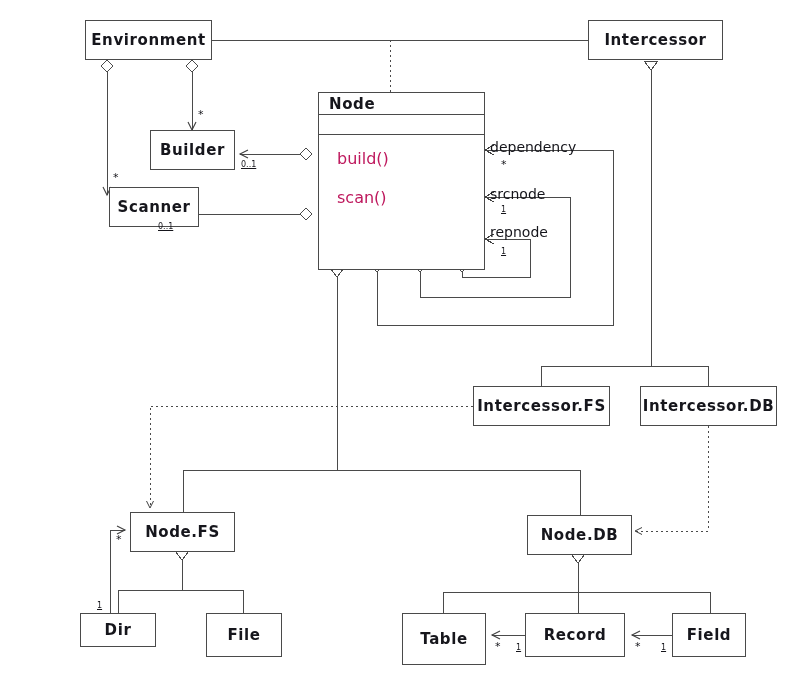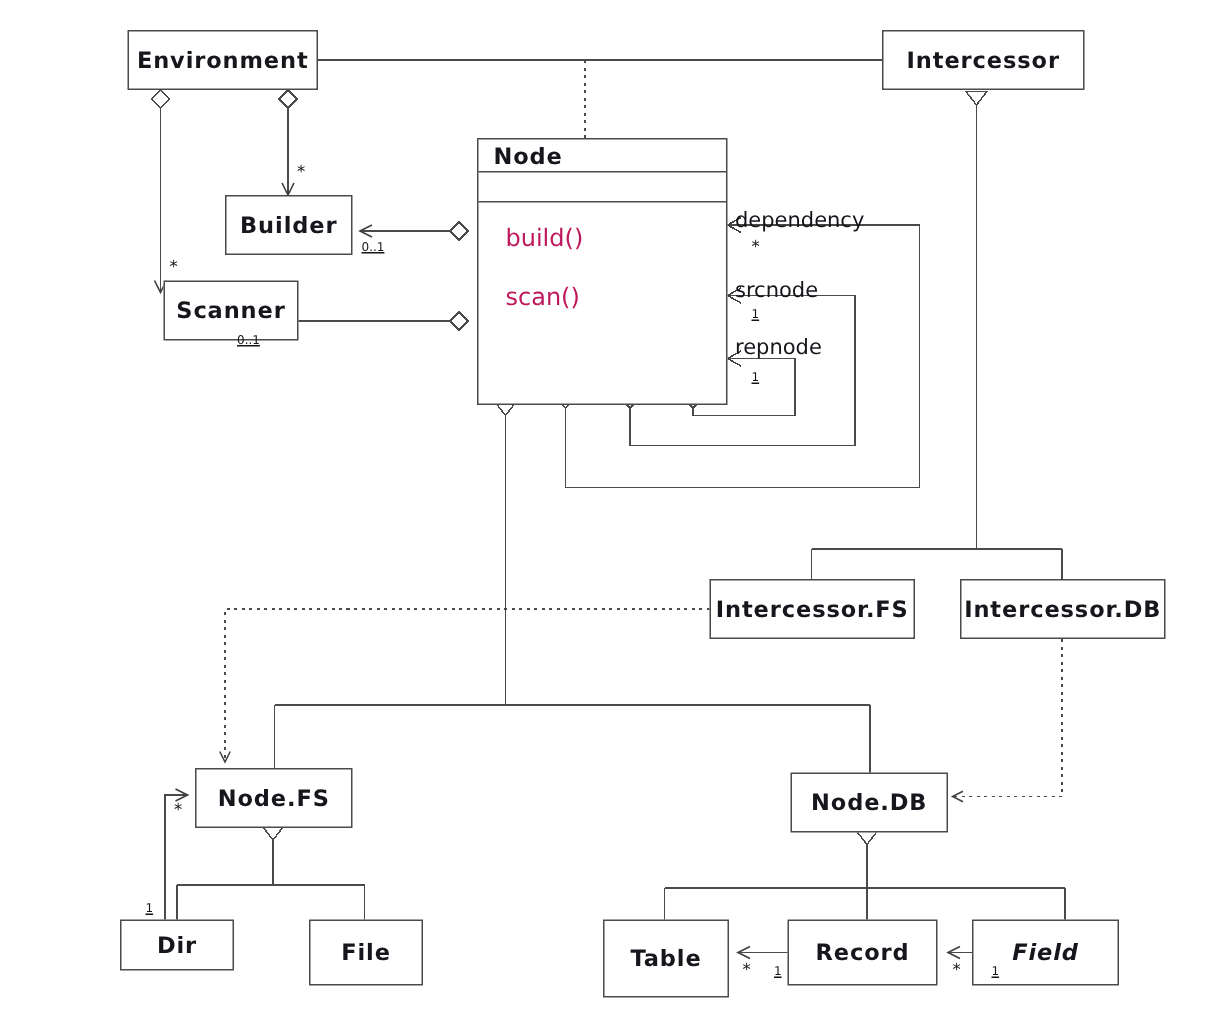--- a/index.html
+++ b/index.html
@@ -207,21 +207,21 @@
   </div>
 
   <div class="uml-box simple" style="left:402px; top:613px; width:84px; height:52px;">
     <span class="cls-name">Table</span>
   </div>
 
   <div class="uml-box simple" style="left:525px; top:613px; width:100px; height:44px;">
     <span class="cls-name">Record</span>
   </div>
 
-  <div class="uml-box simple" style="left:648px; top:613px; width:98px; height:44px;font-style:italic;">
+  <div class="uml-box simple" style="left:672px; top:613px; width:74px; height:44px;">
     <span class="cls-name">Field</span>
   </div>
 
   <span class="edge-label star" style="left:113px; top:176px;">*</span>
 
   <span class="edge-label star" style="left:198px; top:113px;">*</span>
 
   <span class="edge-label mult" style="left:241px; top:160px;">0..1</span>
 
   <span class="edge-label mult" style="left:158px; top:222px;">0..1</span>

